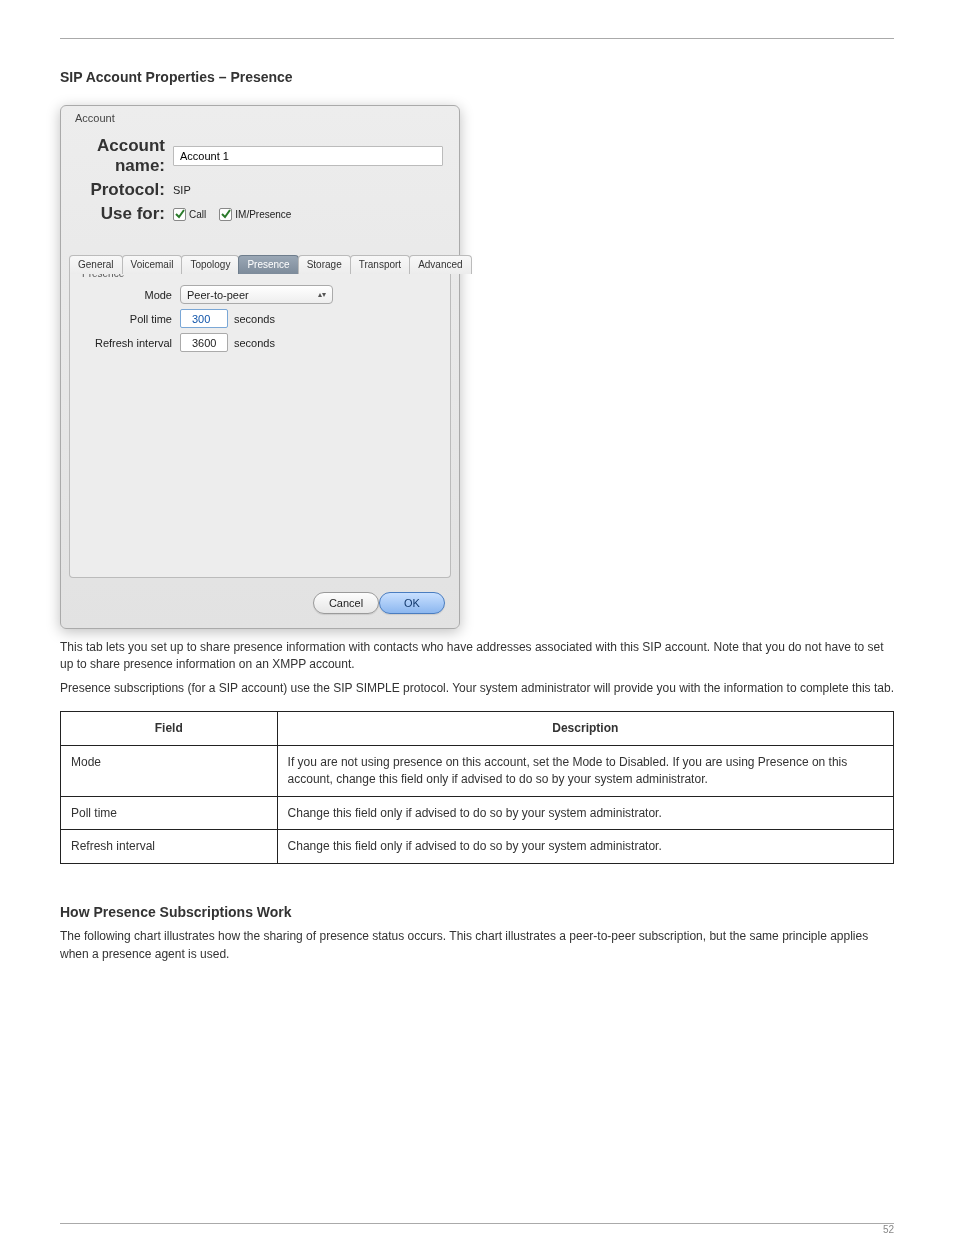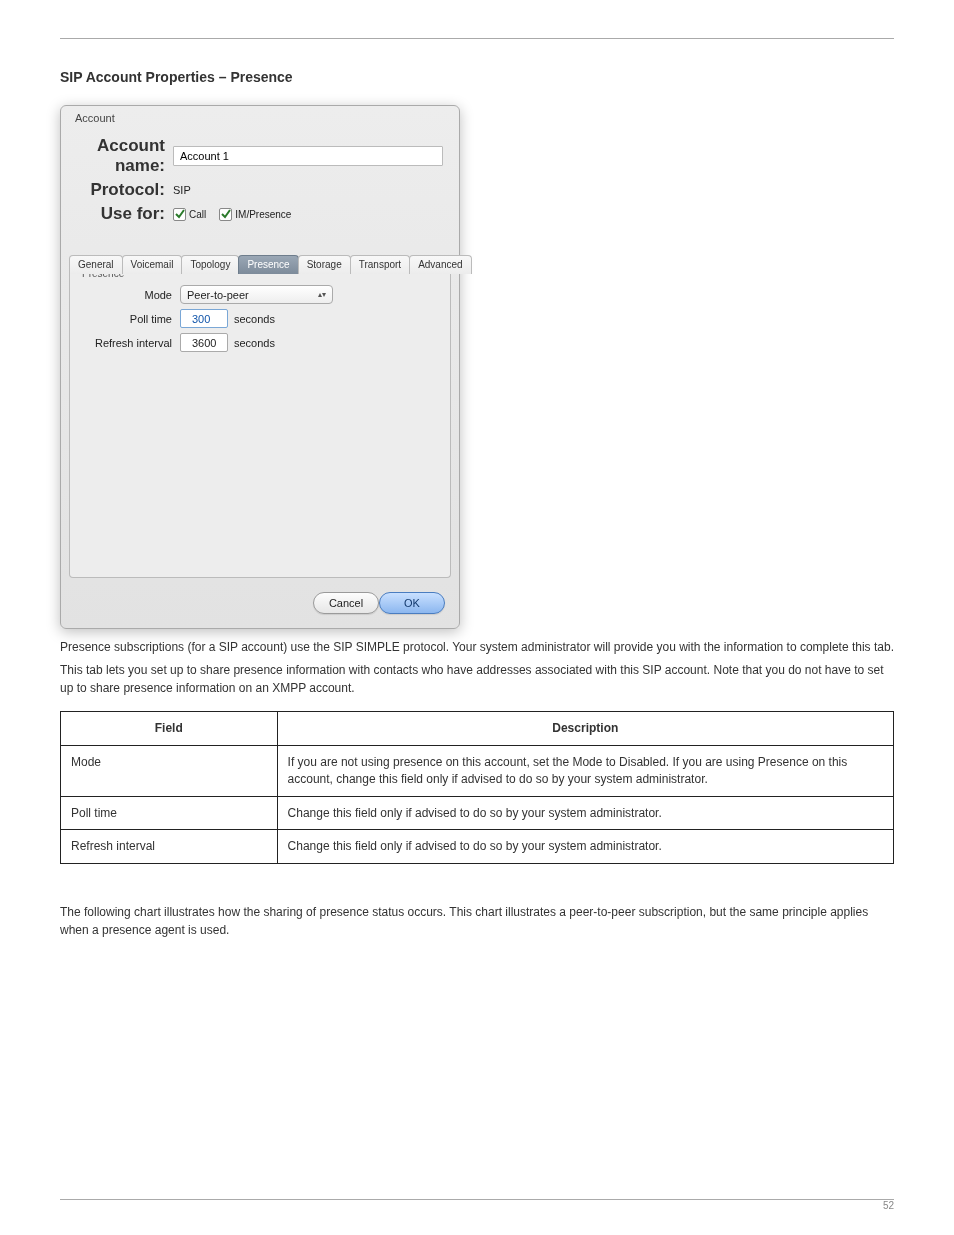--- a/index.html
+++ b/index.html
@@ -215,22 +215,22 @@
 
       <div class="panel-body-spacer"></div>
     </div>
 
     <div class="btnbar">
       <div class="mac-btn">Cancel</div>
       <div class="mac-btn primary">OK</div>
     </div>
   </div>
 
+  <p class="body-text">This tab lets you set up to share presence information with contacts who have addresses associated with this SIP account. Note that you do not have to set up to share presence information on an XMPP account.</p>
   <p class="body-text">Presence subscriptions (for a SIP account) use the SIP SIMPLE protocol. Your system administrator will provide you with the information to complete this tab.</p>
-  <p class="body-text">This tab lets you set up to share presence information with contacts who have addresses associated with this SIP account. Note that you do not have to set up to share presence information on an XMPP account.</p>
 
   <table class="data-table">
     <thead>
       <tr>
         <th style="width:26%">Field</th>
         <th>Description</th>
       </tr>
     </thead>
     <tbody>
       <tr>
@@ -242,20 +242,21 @@
         <td>Change this field only if advised to do so by your system administrator.</td>
       </tr>
       <tr>
         <td>Refresh interval</td>
         <td>Change this field only if advised to do so by your system administrator.</td>
       </tr>
     </tbody>
   </table>
 
   <div class="how-works">
+    <div class="section-title-lg">How Presence Subscriptions Work</div>
     <p class="body-text">The following chart illustrates how the sharing of presence status occurs. This chart illustrates a peer-to-peer subscription, but the same principle applies when a presence agent is used.</p>
   </div>
 
   <div class="footer-rule"></div>
   <div class="footer-text">
     <span>52</span>
   </div>
 
 </div>
 

